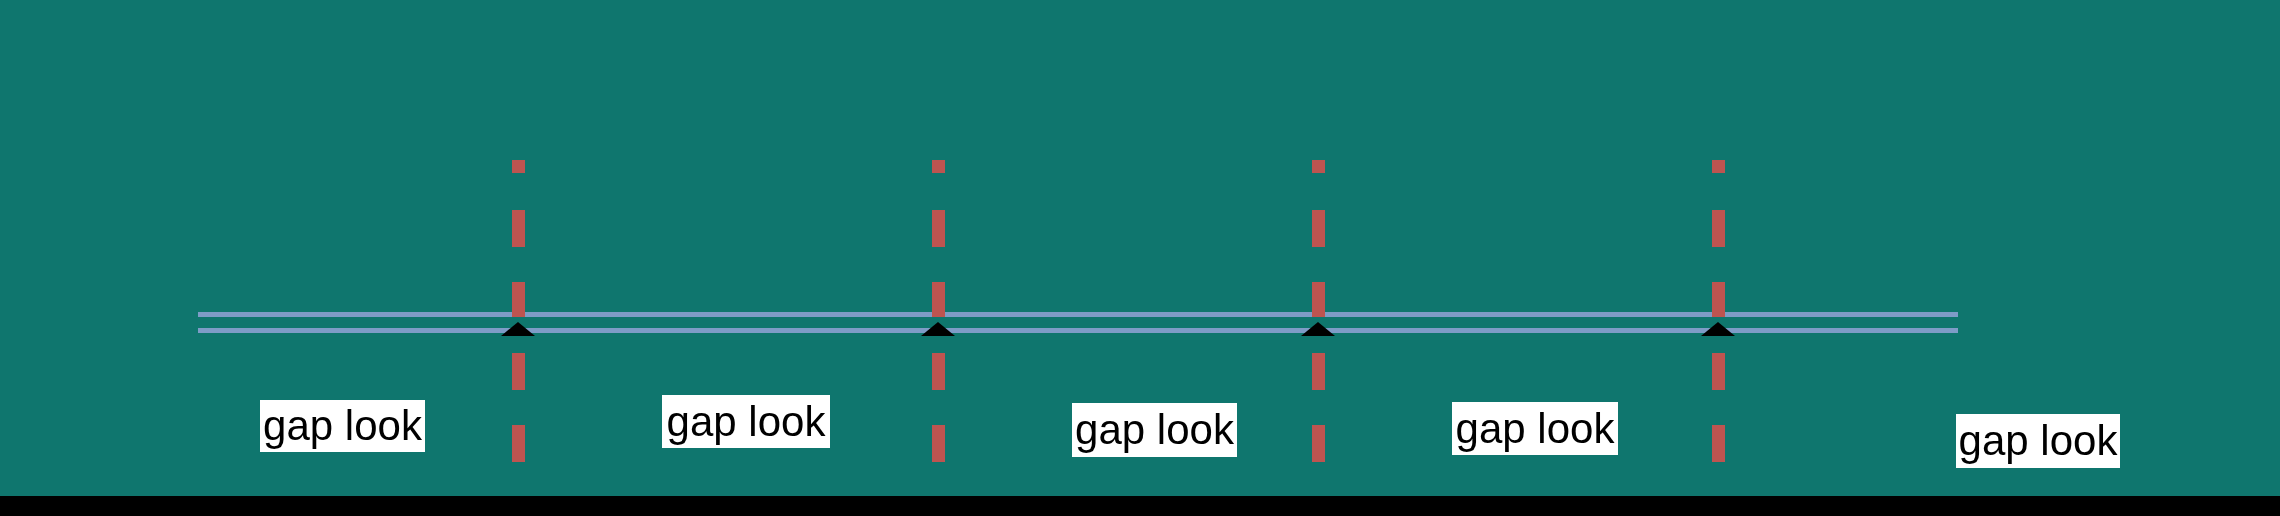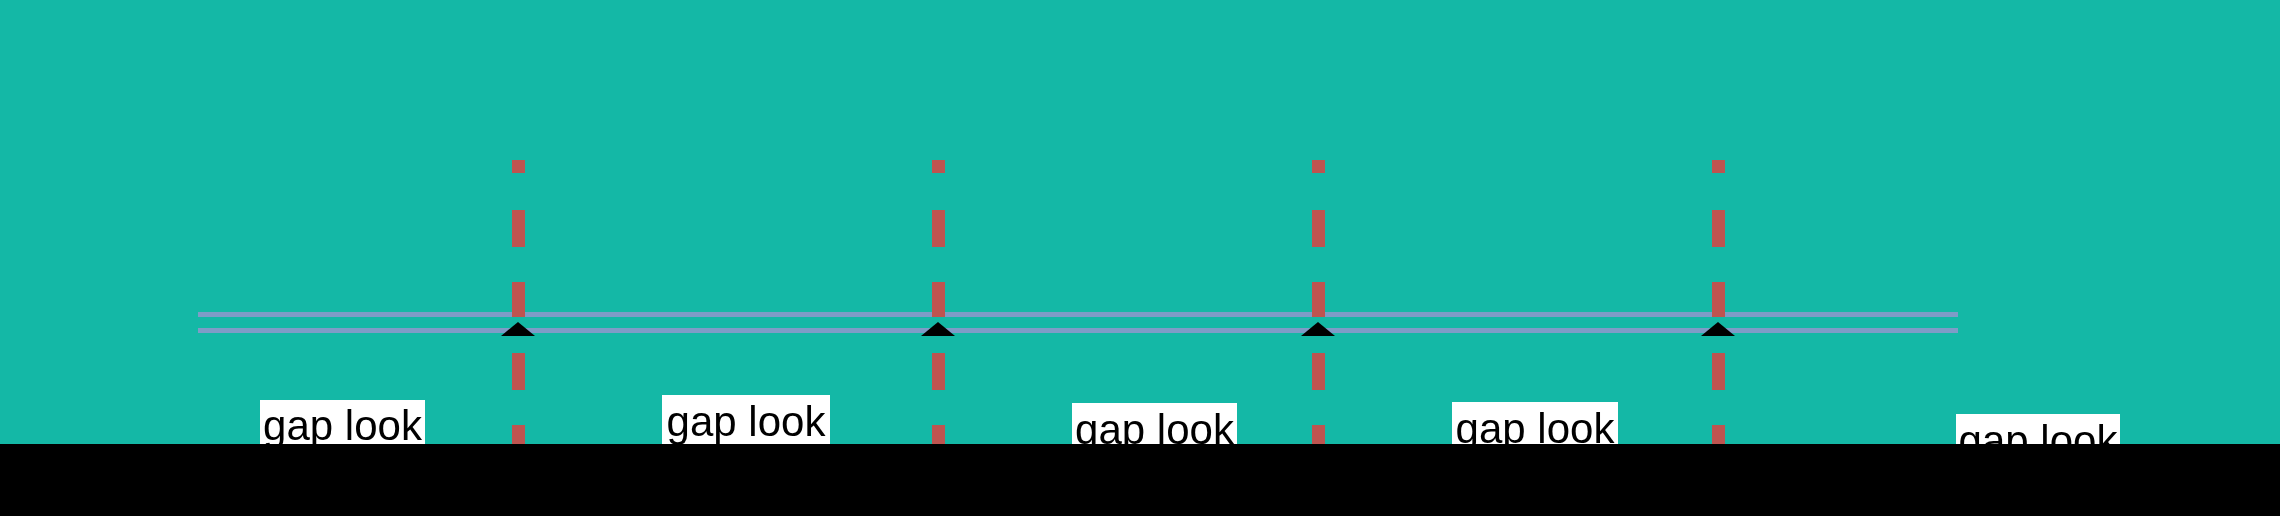--- a/index.html
+++ b/index.html
@@ -3,23 +3,23 @@
 <meta charset="utf-8">
 <style>
   html, body {
     margin: 0;
     padding: 0;
     background: #000000;
   }
   #canvas {
     position: relative;
     width: 2280px;
-    height: 444px;
+    height: 496px;
     overflow: hidden;
-    background: #14b8a6;
+    background: #0f766e;
     font-family: "Liberation Sans", sans-serif;
   }
   .track-line {
     position: absolute;
     height: 5px;
     z-index: 1;
   }
   .marker {
     position: absolute;
     z-index: 3;

